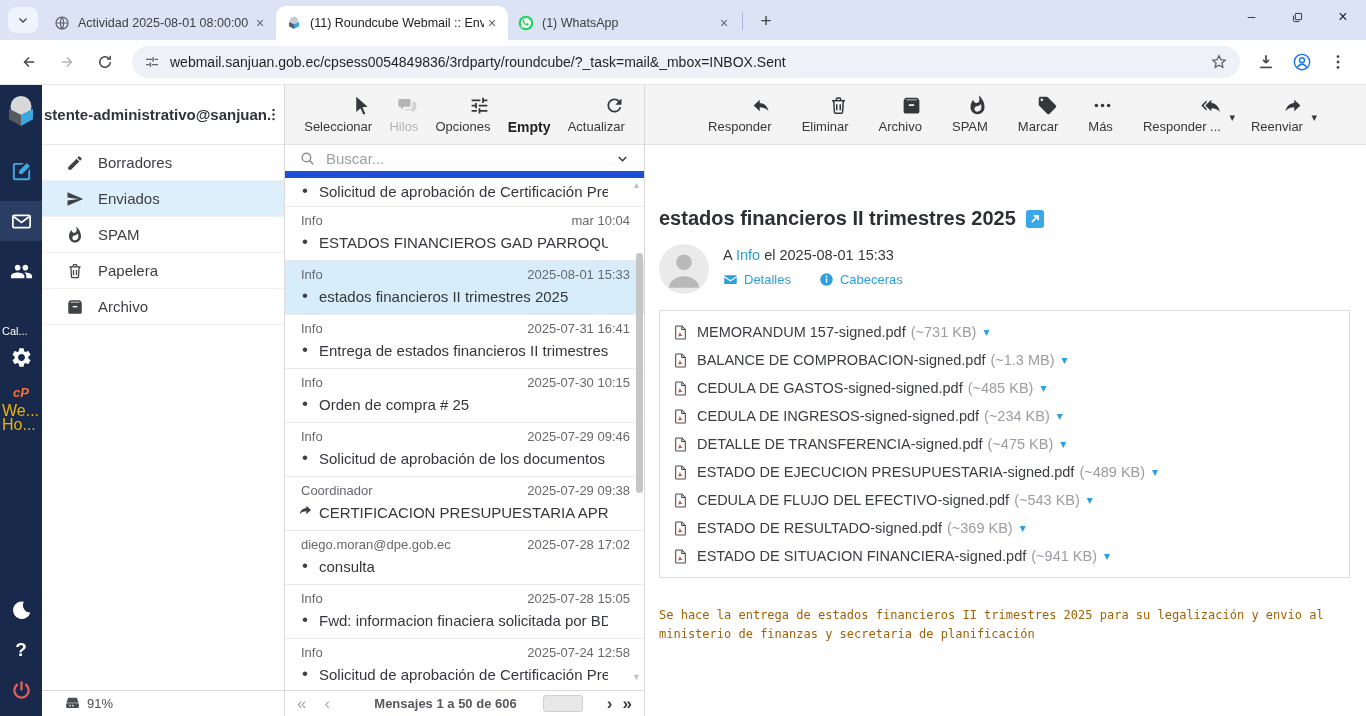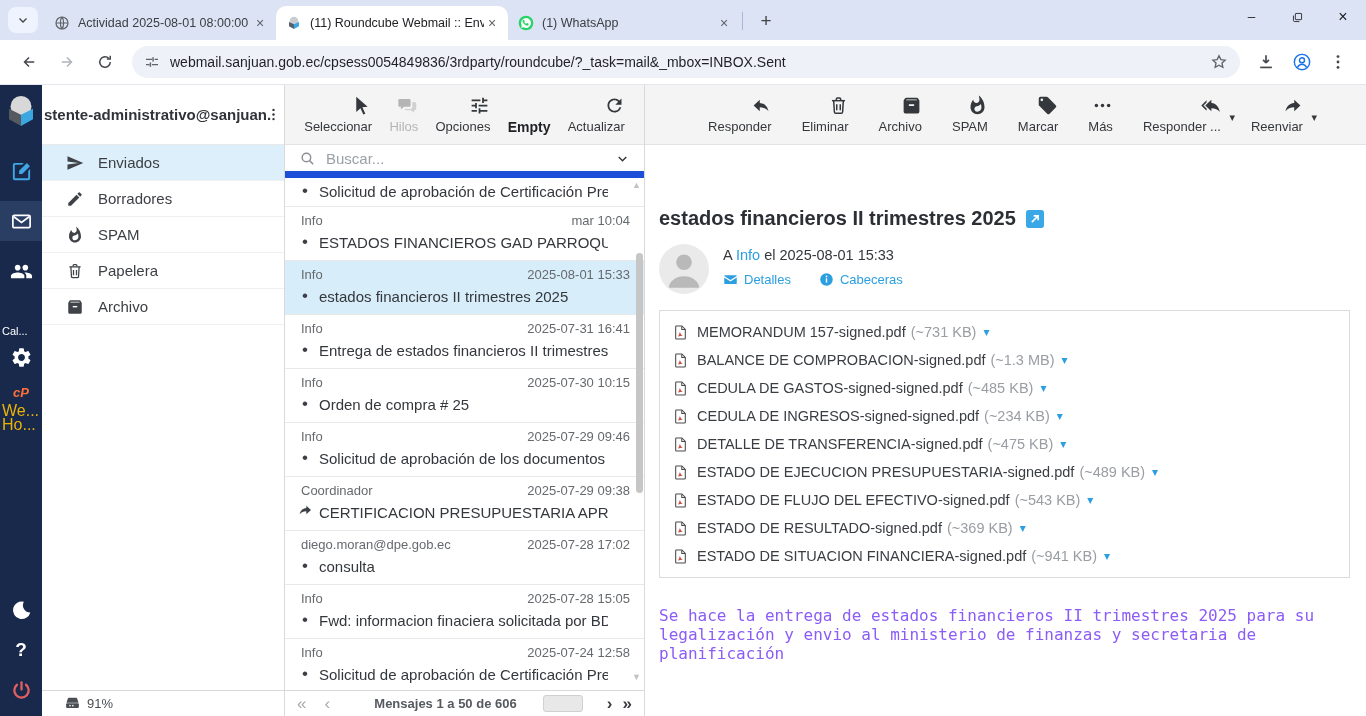--- a/index.html
+++ b/index.html
@@ -121,21 +121,21 @@
   .from-line .rcpt { color:#2b9fe0; }
   .actions-row { display:flex; gap:28px; margin-top:9px; }
   .action-link { display:flex; align-items:center; gap:6px; color:#2b9fe0; font-size:13px; }
   .action-link .icon { width:15px; height:15px; }
   .att-box { margin-top:16px; border:1px solid #dcdcdc; padding:7px 12px; margin-right:2px; }
   .att-row { height:28px; display:flex; align-items:center; }
   .att-row .pdf { width:17px; height:17px; margin-right:8px; }
   .att-name { font-size:14.5px; color:#3a3d42; }
   .att-size { font-size:14.5px; color:#9a9da2; margin-left:5px; }
   .att-caret { font-size:12px; color:#2b9fe0; margin-left:7px; }
-  .mail-body { margin-top:28px; width:692px; font-family:"DejaVu Sans Mono",monospace; font-size:16px; line-height:19px; color:#8b5cf6; }
+  .mail-body { margin-top:28px; width:692px; font-family:"DejaVu Sans Mono",monospace; font-size:12px; line-height:19px; color:#a16207; }
 </style>
 </head>
 <body>
 
 <div class="tabstrip">
   <div class="tab-search">
       <span class="icon">
         <svg viewBox="0 0 24 24" fill="none" stroke="currentColor" stroke-width="2.2">
           <path d="M6 9.5l6 6 6-6"></path>
         </svg>
@@ -321,36 +321,36 @@
       <span class="acct-mail">stente-administrativo@sanjuan.gob.ec</span>
       <span class="icon kebab">
           <svg viewBox="0 0 24 24" fill="currentColor">
             <circle cx="12" cy="5.5" r="1.7"></circle>
             <circle cx="12" cy="12" r="1.7"></circle>
             <circle cx="12" cy="18.5" r="1.7"></circle>
           </svg>
         </span>
     </div>
     <div class="folder-list" id="folder-list">
+        <div class="folder-row">
+    <span class="icon f-icon">
+            <svg viewBox="0 0 24 24" fill="currentColor">
+              <path d="M3 17.25V21h3.75L17.81 9.94l-3.75-3.75L3 17.25zM20.71 7.04a.996.996 0 000-1.41l-2.34-2.34a.996.996 0 00-1.41 0l-1.83 1.83 3.75 3.75 1.83-1.83z"></path>
+            </svg>
+          </span>
+    <span class="f-label">Borradores</span>
+
+  </div>
         <div class="folder-row selected">
     <span class="icon f-icon">
             <svg viewBox="0 0 24 24" fill="currentColor">
               <path d="M2.01 21L23 12 2.01 3 2 10l15 2-15 2z"></path>
             </svg>
           </span>
     <span class="f-label">Enviados</span>
-
-  </div>
-        <div class="folder-row">
-    <span class="icon f-icon">
-            <svg viewBox="0 0 24 24" fill="currentColor">
-              <path d="M3 17.25V21h3.75L17.81 9.94l-3.75-3.75L3 17.25zM20.71 7.04a.996.996 0 000-1.41l-2.34-2.34a.996.996 0 00-1.41 0l-1.83 1.83 3.75 3.75 1.83-1.83z"></path>
-            </svg>
-          </span>
-    <span class="f-label">Borradores</span>
 
   </div>
         <div class="folder-row">
     <span class="icon f-icon">
             <svg viewBox="0 0 24 24" fill="currentColor">
               <path d="M13.5.67s.74 2.65.74 4.8c0 2.06-1.35 3.73-3.41 3.73-2.07 0-3.63-1.67-3.63-3.73l.03-.36C5.21 7.51 4 10.62 4 14c0 4.42 3.58 8 8 8s8-3.58 8-8C20 8.61 17.41 3.8 13.5.67zM11.71 19c-1.78 0-3.22-1.4-3.22-3.14 0-1.62 1.05-2.76 2.81-3.12 1.77-.36 3.6-1.21 4.62-2.58.39 1.29.59 2.65.59 4.04 0 2.65-2.15 4.8-4.8 4.8z"></path>
             </svg>
           </span>
     <span class="f-label">SPAM</span>
 
@@ -777,21 +777,21 @@
     <span class="att-caret">▾</span>
   </div>
           <div class="att-row">
     <span class="icon pdf">
               <svg viewBox="0 0 24 24" fill="none">
                 <path d="M6.2 2.8H14l4.8 4.8v12.6a1 1 0 01-1 1H6.2a1 1 0 01-1-1V3.8a1 1 0 011-1z" stroke="#4a4a4a" stroke-width="1.5"></path>
                 <path d="M13.8 3v4.8h4.8" stroke="#4a4a4a" stroke-width="1.5"></path>
                 <path d="M8.5 17.5c1.2-2 2.2-4.3 2.6-6.3.9 2.8 2.4 4.7 4.3 5.5-2 .3-4.8.6-6.9.8z" fill="#cc4b3c"></path>
               </svg>
             </span>
-    <span class="att-name">ESTADO DE FLUJO DEL EFECTIVO-signed.pdf</span>
+    <span class="att-name">CEDULA DE FLUJO DEL EFECTIVO-signed.pdf</span>
     <span class="att-size">(~543 KB)</span>
     <span class="att-caret">▾</span>
   </div>
           <div class="att-row">
     <span class="icon pdf">
               <svg viewBox="0 0 24 24" fill="none">
                 <path d="M6.2 2.8H14l4.8 4.8v12.6a1 1 0 01-1 1H6.2a1 1 0 01-1-1V3.8a1 1 0 011-1z" stroke="#4a4a4a" stroke-width="1.5"></path>
                 <path d="M13.8 3v4.8h4.8" stroke="#4a4a4a" stroke-width="1.5"></path>
                 <path d="M8.5 17.5c1.2-2 2.2-4.3 2.6-6.3.9 2.8 2.4 4.7 4.3 5.5-2 .3-4.8.6-6.9.8z" fill="#cc4b3c"></path>
               </svg>

